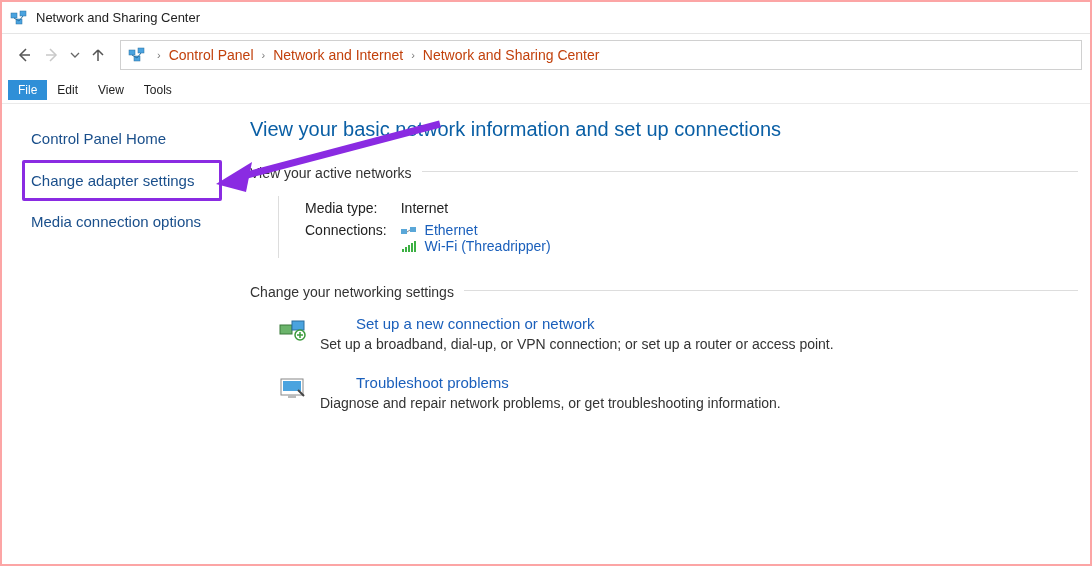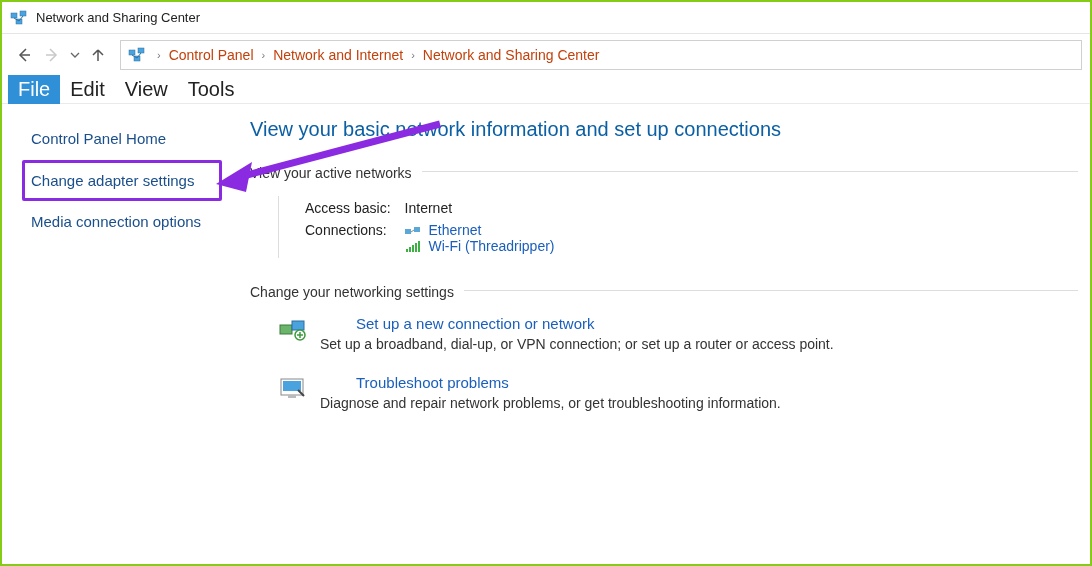--- a/index.html
+++ b/index.html
@@ -1,37 +1,37 @@
 <!DOCTYPE html>
 <html><head>
 <meta charset="utf-8">
 <style>
   * { box-sizing: border-box; margin: 0; padding: 0; }
   html, body { width: 1092px; height: 566px; font-family: "Segoe UI", Tahoma, sans-serif; font-size: 14px; color: #222; background: #fff; }
-  .window { position: relative; width: 1092px; height: 566px; border: 2px solid #84cc16; background: #fff; overflow: hidden; }
+  .window { position: relative; width: 1092px; height: 566px; border: 2px solid #fca5a5; background: #fff; overflow: hidden; }
 
   
   .titlebar { height: 32px; display: flex; align-items: center; padding: 0 8px; border-bottom: 1px solid #e5e5e5; }
   .titlebar .icon { width: 18px; height: 18px; margin-right: 8px; display:flex; align-items:center; justify-content:center;}
   .titlebar .txt { font-size: 13px; }
 
   
   .navbar { height: 42px; display: flex; align-items: center; padding: 0 8px; }
   .nav-arrow, .nav-caret, .nav-up { width: 28px; height: 28px; display:flex; align-items:center; justify-content:center; color:#555; font-size:16px; cursor:default; }
   .nav-arrow.disabled { color:#b5b5b5; }
   .nav-caret { width:18px; font-size:12px; color:#666;}
   .nav-up { font-size:17px; }
   .addressbar { flex:1; height:30px; border:1px solid #d0d0d0; margin-left:8px; display:flex; align-items:center; padding:0 6px; }
   .addressbar .bc-icon { width:20px; height:20px; margin-right:6px; display:flex; align-items:center; justify-content:center;}
   .addressbar .caret { color:#777; margin:0 4px; font-size:11px; }
   .addressbar .bc-item { color:#c2410c; padding:2px 4px; cursor:default; }
 
   
   .menubar { height: 28px; display:flex; align-items:center; padding:0 6px; border-bottom:1px solid #eaeaea; }
-  .menu-item { padding: 3px 10px; font-size:20px; cursor:default; }
+  .menu-item { padding: 3px 10px; font-size:12px; cursor:default; }
   .menu-item.active { background:#2f8fd7; color:#fff; }
 
   
   .body { display:flex; height: calc(566px - 32px - 42px - 28px); }
   .sidebar { width: 230px; padding: 14px 10px 14px 20px; }
   .sidebar-link { display:block; color:#1a4f8b; padding:8px 6px; font-size:15px; border:3px solid transparent; border-radius:2px; cursor:default; line-height:1.3; }
   .sidebar-link.highlight { border:3px solid #8a2be2; }
 
   .main { flex:1; padding: 8px 12px 8px 18px; position:relative; }
   .main h1 { color:#0a5fa5; font-weight:400; font-size:20px; margin: 6px 0 24px 0; }
@@ -141,21 +141,21 @@
       <h1>View your basic network information and set up connections</h1>
 
       <div class="section">
         <span class="section-label">View your active networks</span>
         <hr class="section-line">
         <div class="active-net">
           <div class="net-right">
             <table>
               <tbody>
                   <tr>
-                <td class="lbl">Access basic:</td>
+                <td class="lbl">Media type:</td>
                 <td>Internet</td>
               </tr>
               <tr>
                 <td class="lbl">Connections:</td>
                 <td>
                   <span class="conn-icon">
                     <svg width="16" height="12" viewBox="0 0 16 12">
                       <rect x="0" y="4" width="6" height="5" fill="#5aa7d8"></rect>
                       <rect x="9" y="2" width="6" height="5" fill="#5aa7d8"></rect>
                       <line x1="6" y1="7" x2="9" y2="5" stroke="#888"></line>

